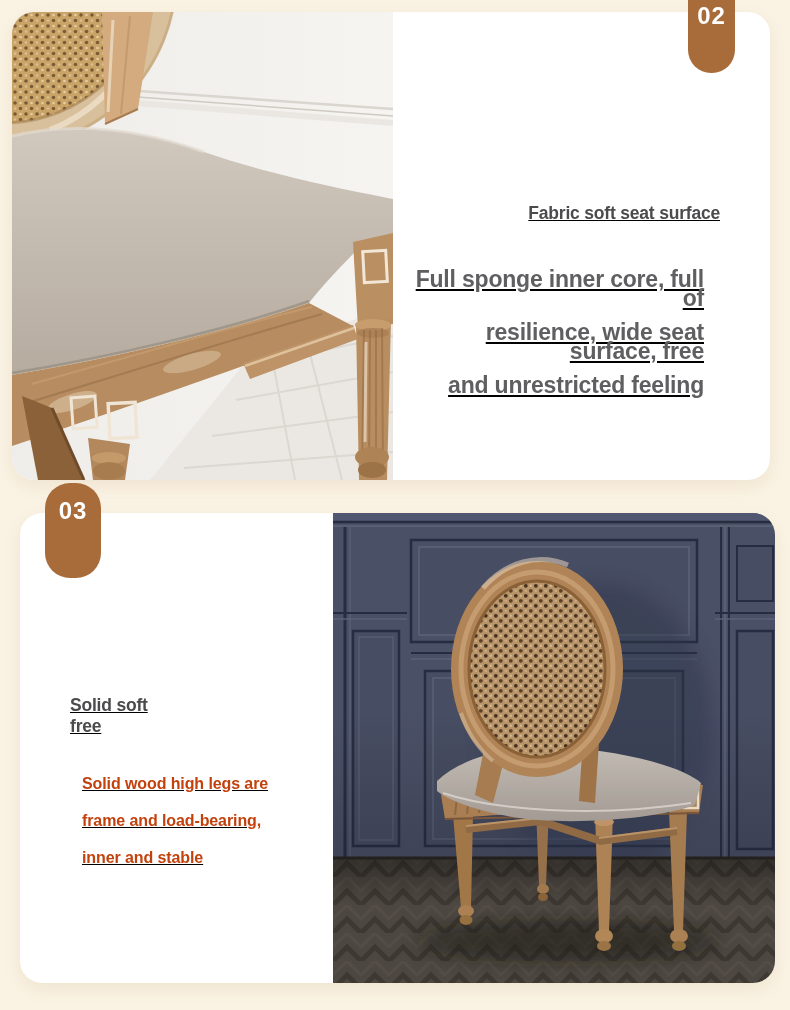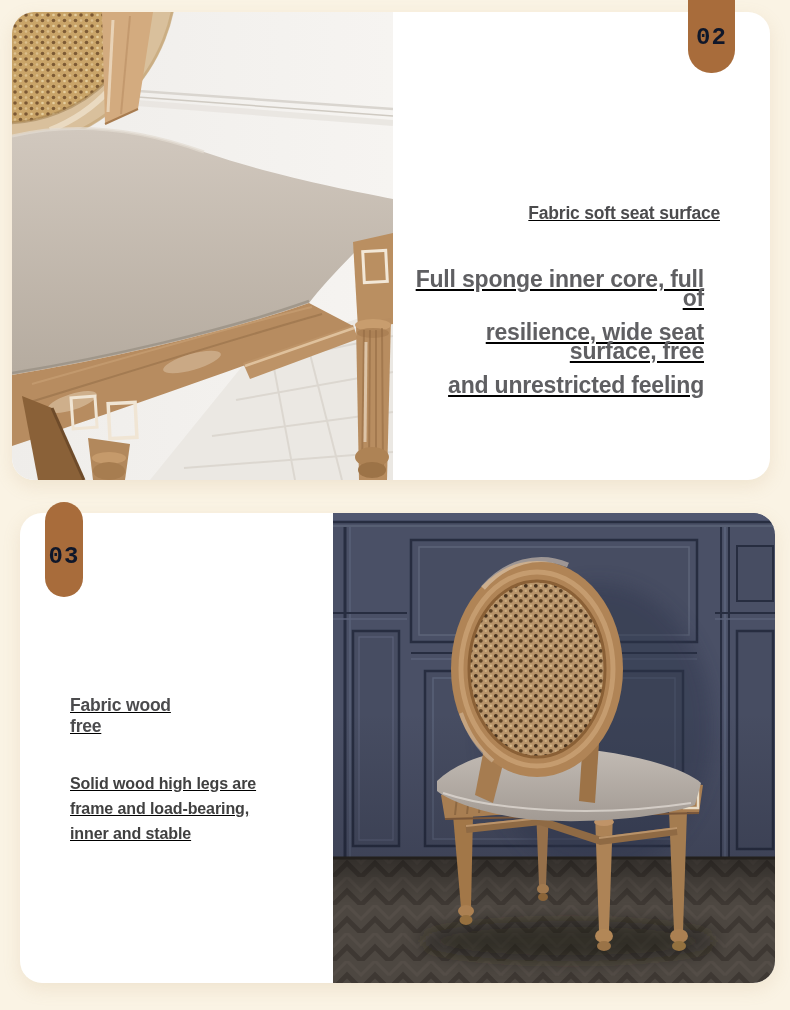--- a/index.html
+++ b/index.html
@@ -19,30 +19,29 @@
   }
   .card-top{left:12px;top:12px;width:758px;height:468px;}
   .card-bottom{left:20px;top:513px;width:755px;height:470px;}
   .photo{position:absolute;top:0;overflow:hidden;}
   .photo svg{display:block;}
   .photo-top{left:0;width:381px;height:468px;}
   .photo-bottom{right:0;width:442px;height:470px;}
   .badge{
     position:absolute;
     background:#a86c3b;
-    color:#0f172a;
+    color:#ffffff;
     font-weight:700;
     font-size:24px;
     letter-spacing:1px;
-    display:flex;align-items:center;justify-content:center;
+    display:flex;justify-content:center;
     z-index:5;
-    font-family:Liberation Mono, monospace;
   }
   .badge-02{left:688px;top:0;width:47px;height:71px;border-radius:0 0 23px 23px;padding-top:2px;}
-  .badge-03{left:45px;top:502px;width:38px;height:95px;border-radius:25px;padding-top:14px;box-sizing:border-box;}
+  .badge-03{left:45px;top:483px;width:56px;height:95px;border-radius:25px;padding-top:14px;box-sizing:border-box;}
   .copy{position:absolute;text-decoration:underline;}
   .copy-right{top:191px;right:50px;text-align:right;width:330px;}
   .copy-left{top:182px;left:50px;text-align:left;width:230px;}
   .copy h2{
     margin:0;
     font-size:17.5px;
     line-height:20px;
     font-weight:700;
     color:#4b4b4d;
     letter-spacing:-0.2px;
@@ -51,25 +50,25 @@
   .copy-left h2{line-height:21px;margin-bottom:34px;}
   .copy-right .body p{
     margin:16px;
     font-size:23px;
     line-height:18.5px;
     font-weight:700;
     color:#5f5f62;
     letter-spacing:-0.2px;
   }
   .copy-left .body p{
-    margin:0;
+    margin:12px;
     font-size:16px;
     line-height:25px;
     font-weight:600;
-    color:#404040;
+    color:#c2410c;
     letter-spacing:-0.1px;
   }
 </style>
 </head>
 <body>
 
 <div class="page">
 
   <section class="card card-top">
     <figure class="photo photo-top" style="margin:0;">
@@ -182,21 +181,21 @@
       <div class="body">
         <p>Full sponge inner core, full of</p>
         <p>resilience, wide seat surface, free</p>
         <p>and unrestricted feeling</p>
       </div>
     </div>
   </section>
 
   <section class="card card-bottom">
     <div class="copy copy-left">
-      <h2><span>Fabric wood</span><br><span>free</span></h2>
+      <h2><span>Solid soft</span><br><span>free</span></h2>
       <div class="body">
         <p>Solid wood high legs are</p>
         <p>frame and load-bearing,</p>
         <p>inner and stable</p>
       </div>
     </div>
     <figure class="photo photo-bottom" style="margin:0;">
       <svg width="442" height="470" viewBox="0 0 442 470">
         <defs>
           <pattern id="cane2" width="10" height="10" patternUnits="userSpaceOnUse">

